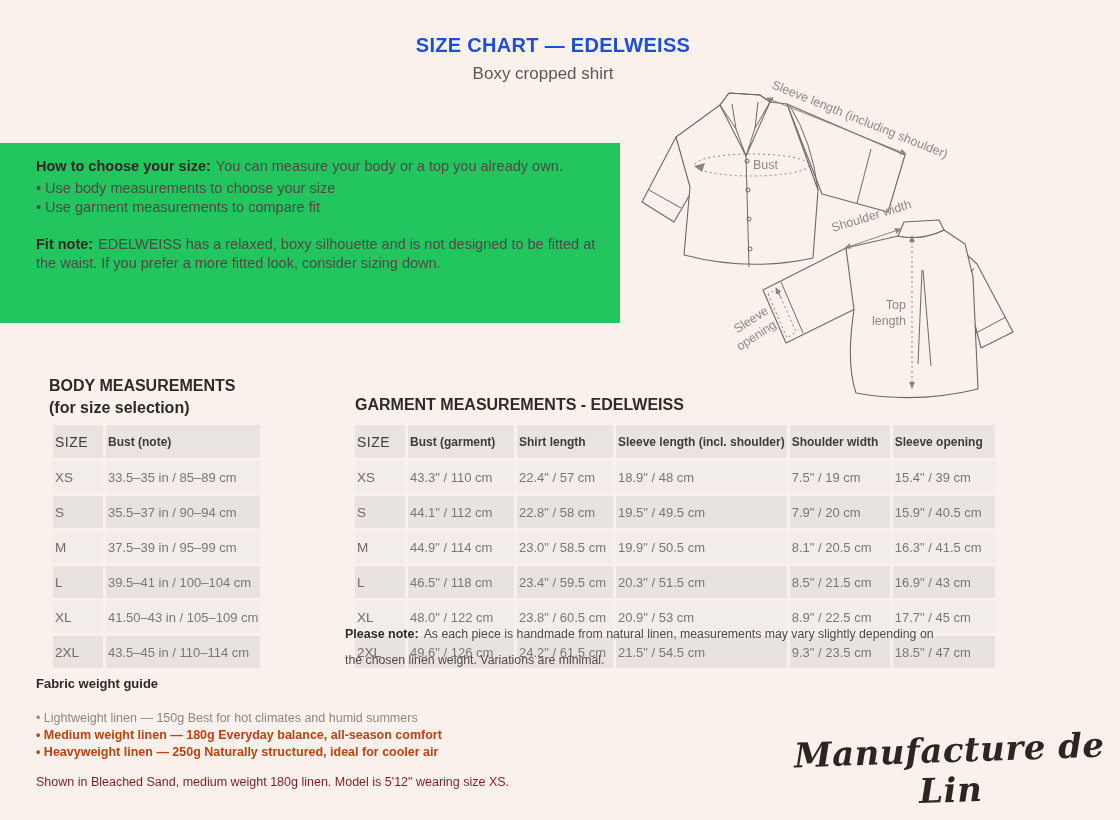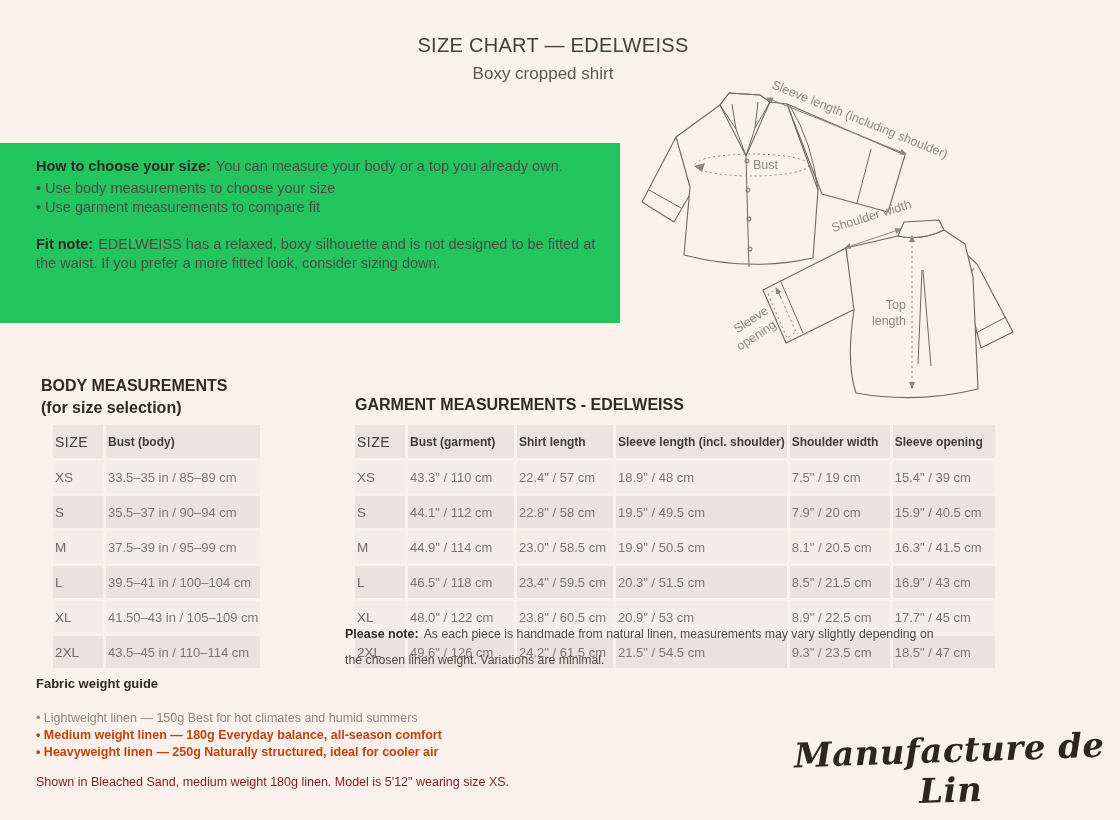--- a/index.html
+++ b/index.html
@@ -2,36 +2,36 @@
 <html><head>
 <meta charset="utf-8">
 <style>
   html,body{margin:0;padding:0;}
   .page{
     position:relative; width:1120px; height:820px; overflow:hidden;
     background:#faf1ed; font-family:"Liberation Sans", sans-serif; color:#2e2a27;
   }
   
   .title-block{position:absolute; left:0; top:34px; width:1086px; text-align:center;}
-  .page-title{font-size:20px; font-weight:normal; letter-spacing:.3px; color:#404040;margin-left:20px;}
+  .page-title{font-size:20px; font-weight:bold; letter-spacing:.3px; color:#1d4ed8;margin-left:20px;}
   .page-subtitle{font-size:17px; color:#5c5854; margin-top:7px;}
 
   
   .info-box{
     position:absolute; left:0; top:143px; width:620px; height:180px;
     background:#22c55e; box-sizing:border-box; padding:14px 34px 0 36px;
     font-size:14.5px; line-height:19.5px; color:#4e4a46;
   }
   .lbl{font-weight:bold; color:#2e2a27; padding-right:5px;}
   .info-bullets{margin-top:2px;}
   .info-par{margin-top:17px; width:560px;}
 
   
   .sec-heading{position:absolute; font-size:16px; font-weight:bold; color:#2e2a27; line-height:22px;}
-  #body-heading{left:41px; top:375px;}
+  #body-heading{left:49px; top:375px;}
   #garment-heading{left:355px; top:394px;}
 
   
   table{position:absolute; border-collapse:separate; border-spacing:3px; table-layout:fixed;}
   #body-table{left:50px; top:422px;}
   #garment-table{left:352px; top:422px;}
   th,td{text-align:left; vertical-align:middle; padding:4px 2px; overflow:hidden; white-space:nowrap;}
   th{background:#e9e4e1; height:25px; font-size:12px; font-weight:bold; color:#3f3b37;}
   th.size-h{font-size:14px; font-weight:normal; letter-spacing:.5px; color:#44403c;}
   td{height:24px; font-size:13px; color:#7d7772;}
@@ -151,21 +151,21 @@
     <div>(for size selection)</div>
   </div>
   <table id="body-table">
     <colgroup>
         <col style="width:50px">
         <col style="width:154px">
       </colgroup>
     <thead>
         <tr id="body-head">
           <th class="size-h">SIZE</th>
-          <th>Bust (body)</th>
+          <th>Bust (note)</th>
         </tr>
       </thead>
     <tbody id="body-rows">
         <tr>
           <td>XS</td>
           <td>33.5–35 in / 85–89 cm</td>
         </tr>
         <tr>
           <td>S</td>
           <td>35.5–37 in / 90–94 cm</td>

